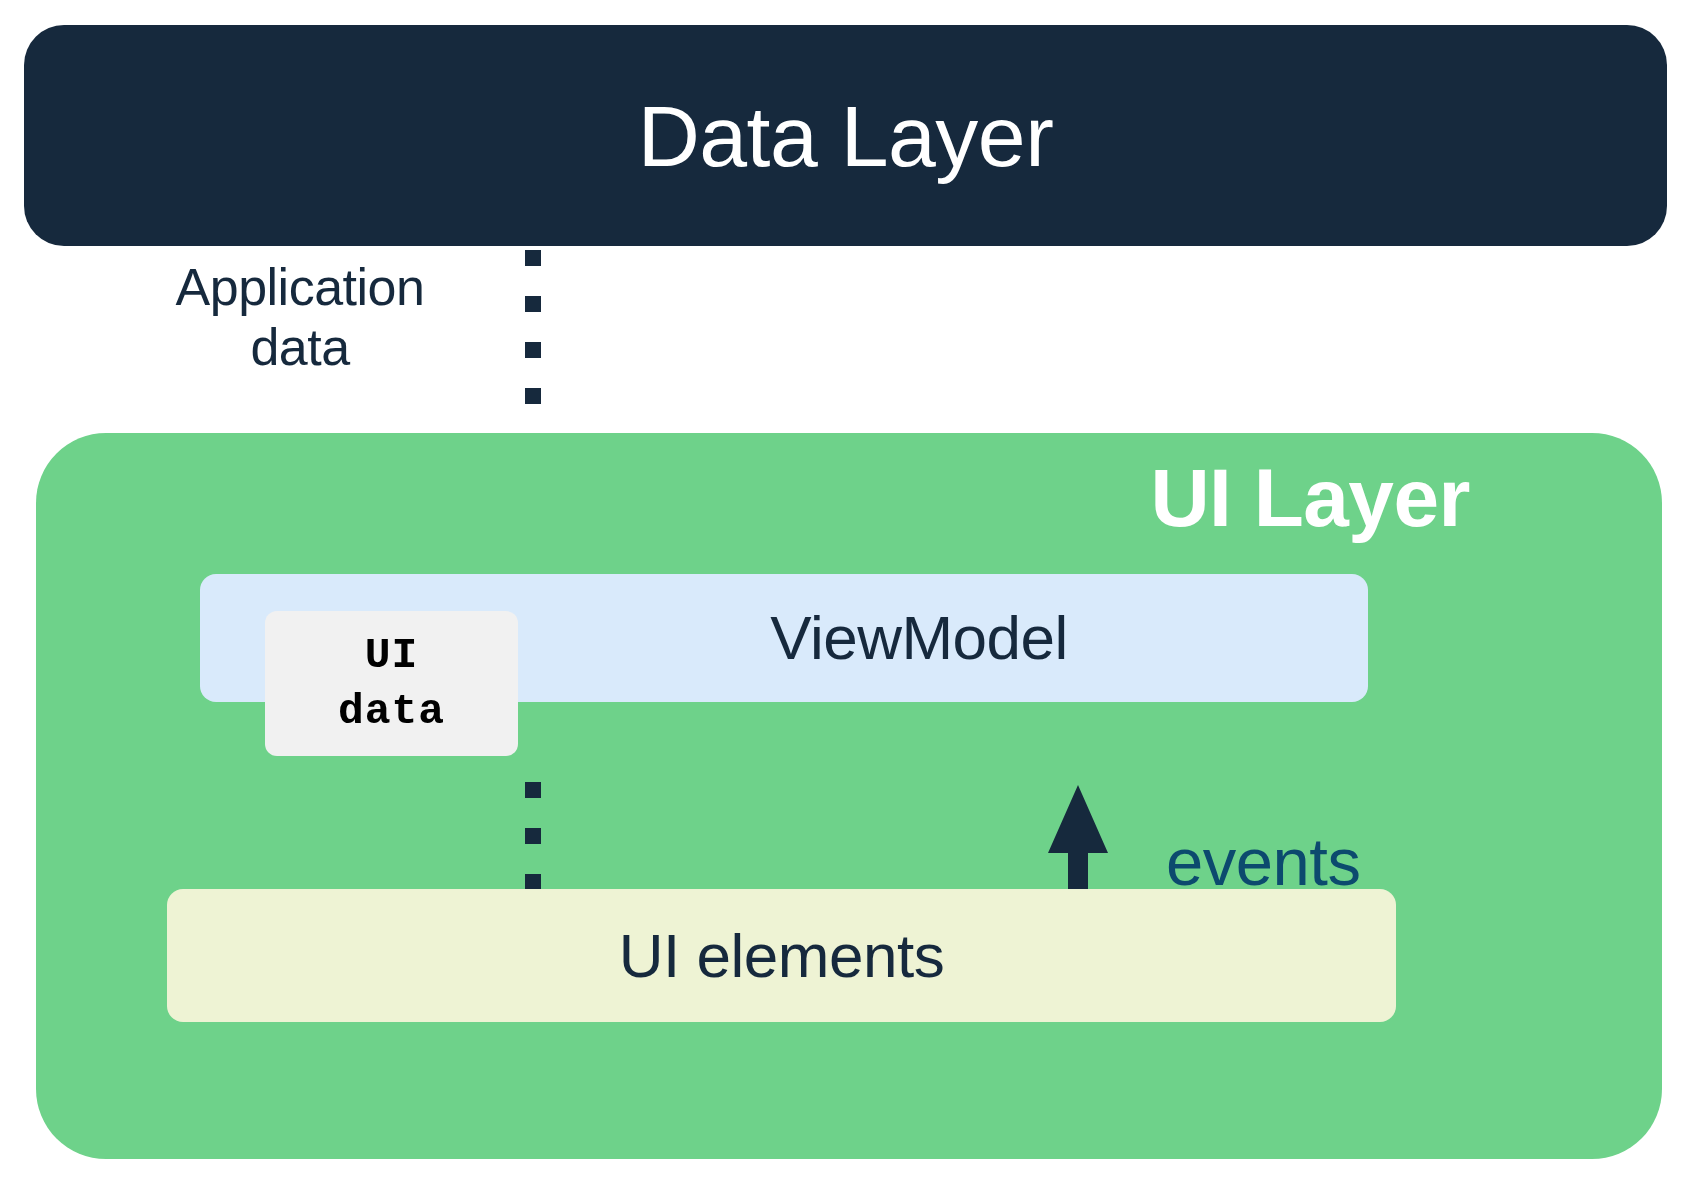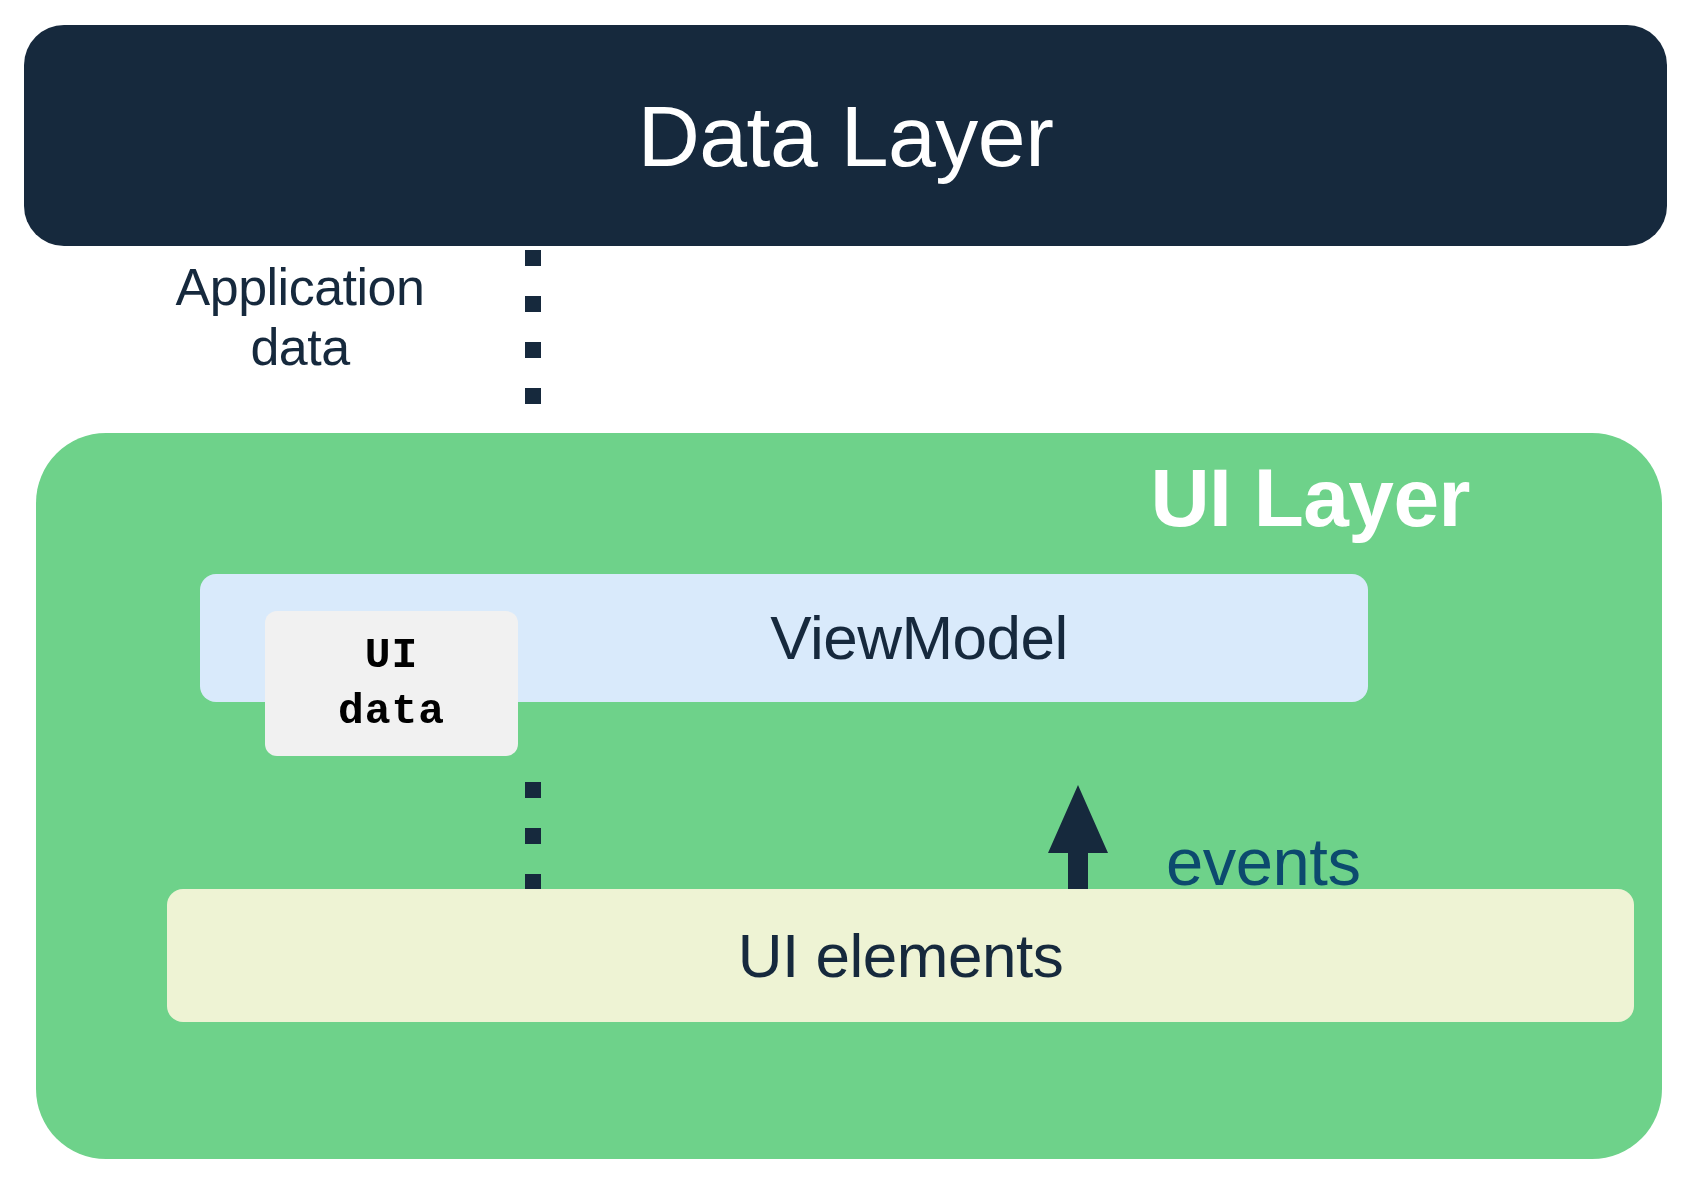--- a/index.html
+++ b/index.html
@@ -179,21 +179,21 @@
     font-size: 43px;
     line-height: 1.28;
     letter-spacing: 1px;
   }
 
   
   .ui-elements-box {
     position: absolute;
     left: 167px;
     top: 889px;
-    width: 1467px;
+    width: 1229px;
     height: 133px;
     background: #eef3d4;
     border-radius: 16px;
     display: flex;
     align-items: center;
     justify-content: center;
     box-sizing: border-box;
   }
   .ui-elements-label {
     color: #16293d;

